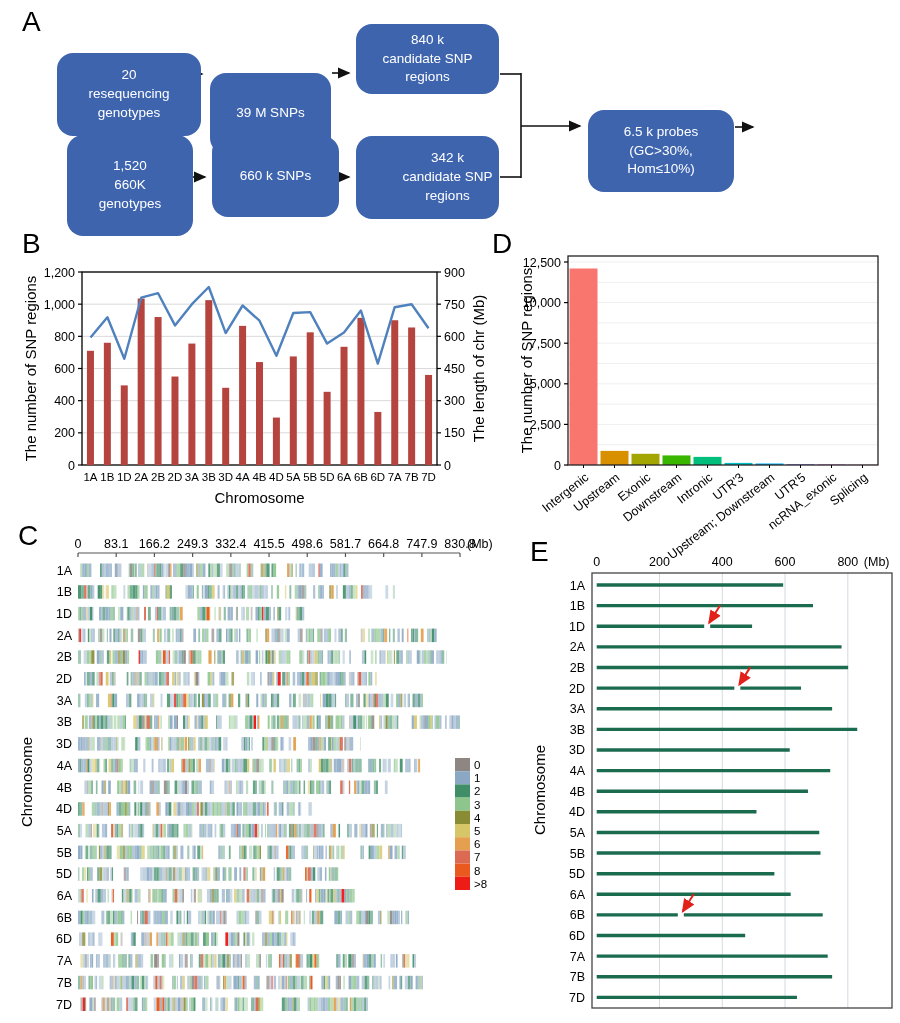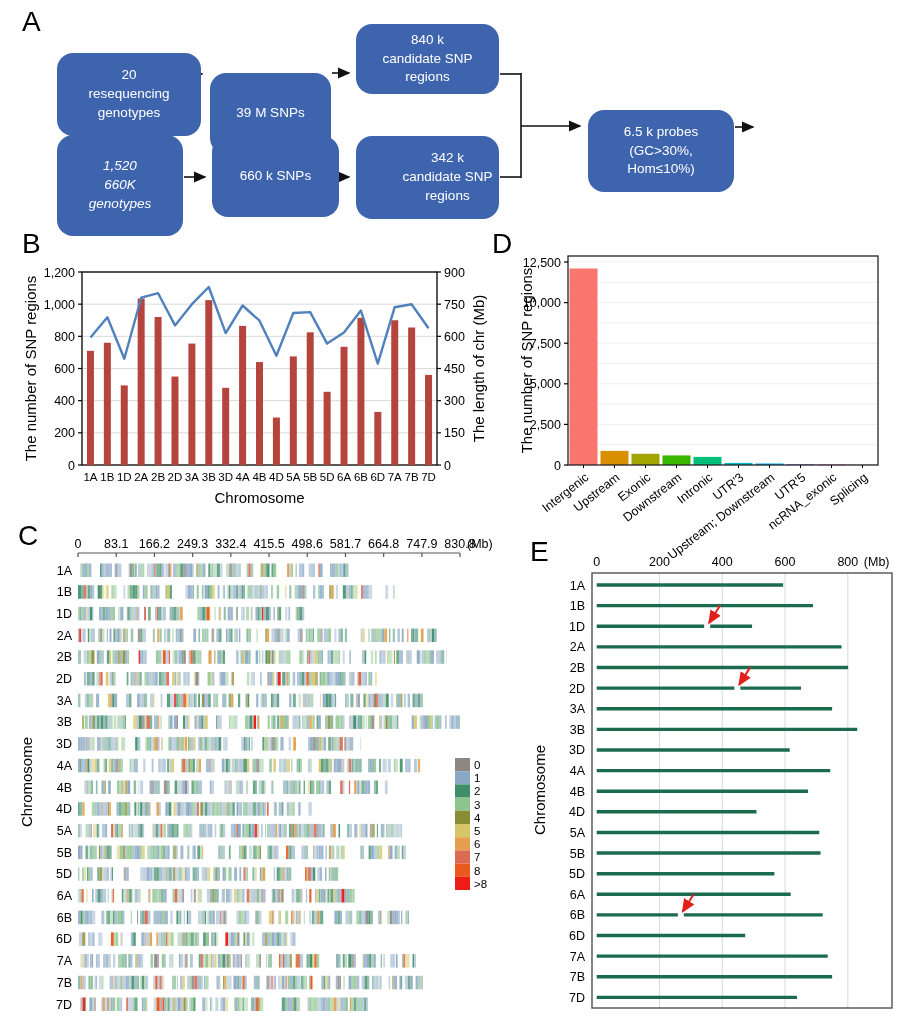--- a/index.html
+++ b/index.html
@@ -39,21 +39,21 @@
       <line x1="521" y1="126" x2="580" y2="126" stroke="#111" stroke-width="1.6" marker-end="url(#ah)"></line>
       <line x1="735" y1="127" x2="753" y2="127" stroke="#111" stroke-width="1.6" marker-end="url(#ah)"></line>
     </svg>
   <div class="fbox" style="left: 57px; top: 33px; width: 144px; height: 83px; background: rgb(62, 100, 174); margin-top: 20px;">20
 resequencing
 genotypes</div>
   <div class="fbox" style="left: 210px; top: 32px; width: 121px; height: 81px; background: rgb(62, 100, 174); margin-top: 41px;">39 M SNPs</div>
   <div class="fbox" style="left: 356px; top: 24px; width: 143px; height: 70px; background: rgb(62, 100, 174);">840 k
 candidate SNP
 regions</div>
-  <div class="fbox" style="left: 57px; top: 135px; width: 126px; height: 101px; background: rgb(62, 100, 174); font-style: italic;">1,520
+  <div class="fbox" style="left: 67px; top: 135px; width: 126px; height: 101px; background: rgb(62, 100, 174);">1,520
 660K
 genotypes</div>
   <div class="fbox" style="left: 212px; top: 136px; width: 127px; height: 81px; background: rgb(62, 100, 174);">660 k SNPs</div>
   <div class="fbox" style="left: 356px; top: 136px; width: 143px; height: 83px; background: rgb(62, 100, 174); padding-left: 40px;">342 k
 candidate SNP
 regions</div>
   <div class="fbox" style="left: 588px; top: 86px; width: 146px; height: 82px; background: rgb(62, 100, 174); margin-top: 24px;">6.5 k probes
 (GC&gt;30%,
 Hom≤10%)</div>
 

